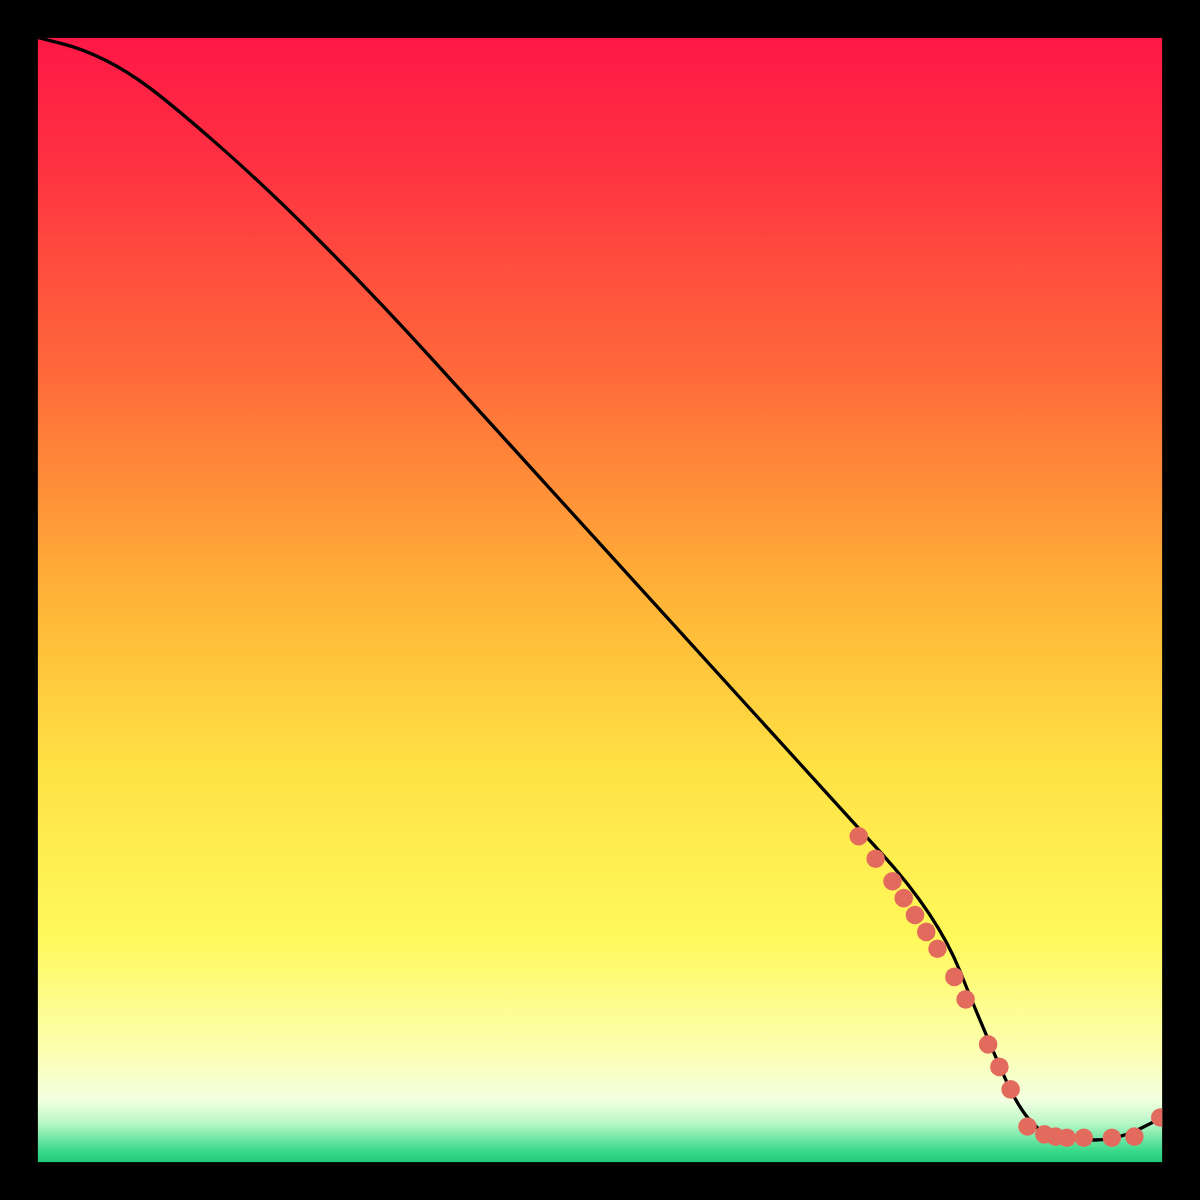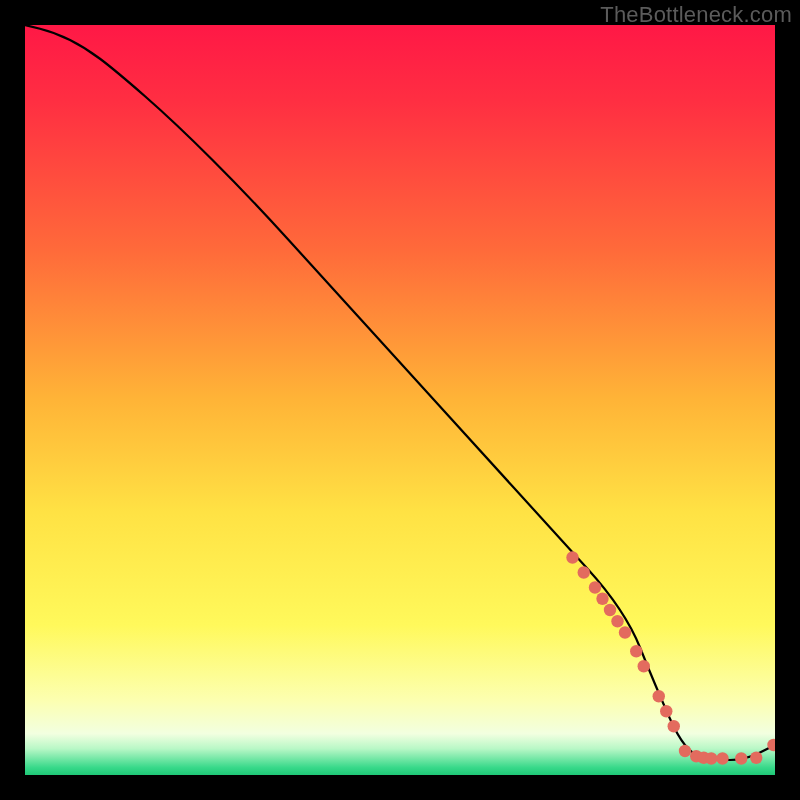--- a/index.html
+++ b/index.html
@@ -37,21 +37,20 @@
     top: 0;
     width: 750px;
     height: 750px;
     z-index: 1;
   }
 </style>
 </head>
 <body>
 
 <div class="container">
-  <div class="watermark">TheBottleneck.com</div>
   <div class="plot-area">
     <svg class="gradient" viewBox="0 0 750 750" preserveAspectRatio="none">
       <defs>
         <linearGradient id="bg" x1="0" y1="0" x2="0" y2="1">
             <stop offset="0%" stop-color="#ff1846"></stop>
             <stop offset="10%" stop-color="#ff2e42"></stop>
             <stop offset="30%" stop-color="#ff6a3a"></stop>
             <stop offset="50%" stop-color="#ffb437"></stop>
             <stop offset="65%" stop-color="#ffe244"></stop>
             <stop offset="80%" stop-color="#fff95b"></stop>

